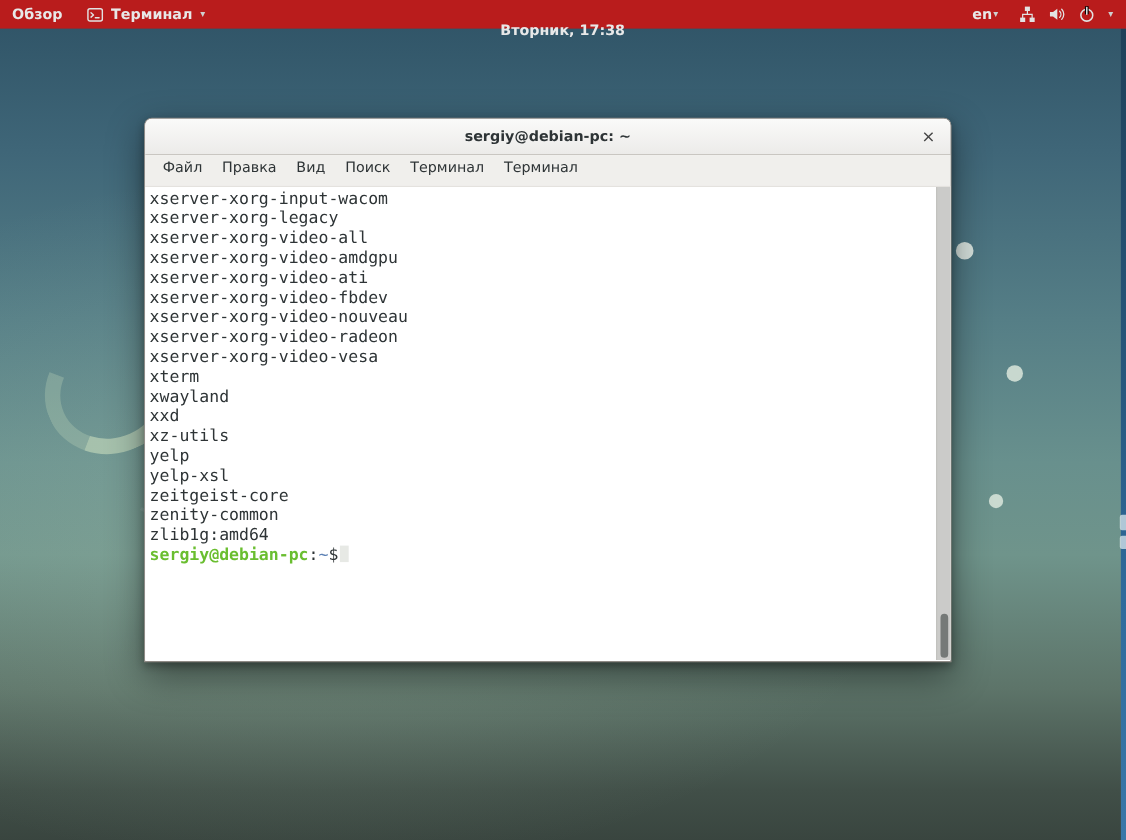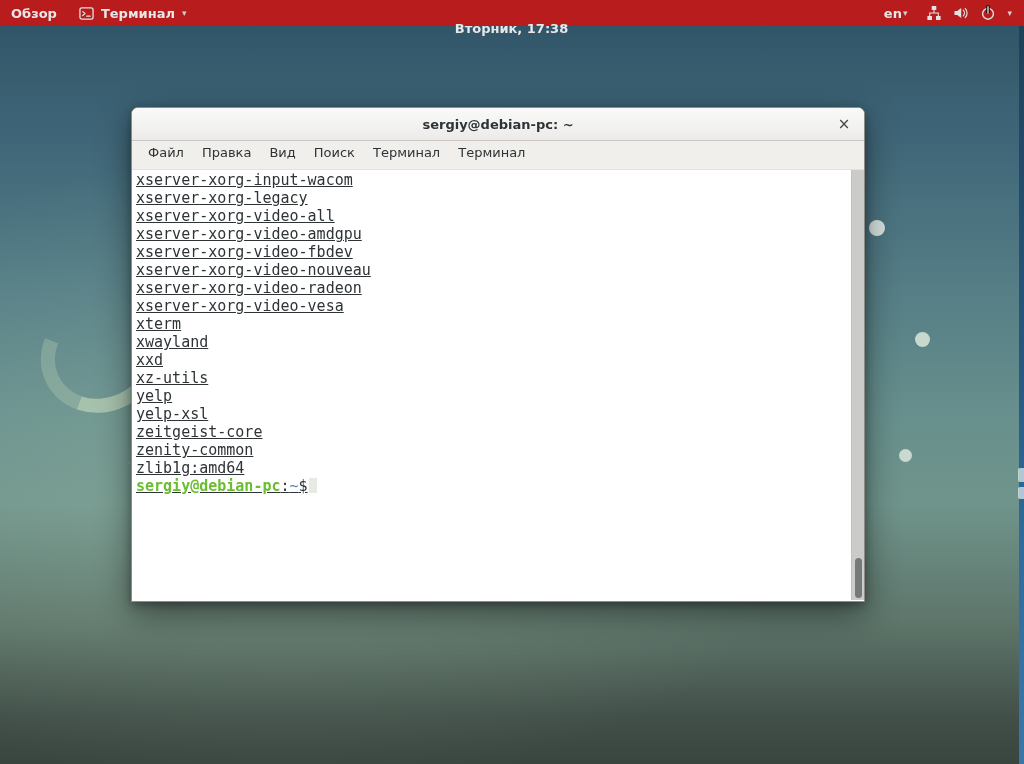--- a/index.html
+++ b/index.html
@@ -82,21 +82,20 @@
     height:29px; background:#f0efec; border-bottom:1px solid #e4e2de;
     display:flex; padding-left:7px;
     font-size:13px; font-weight:normal; color:#2e3436;
   }
   .menubar > div { padding:4px 9px; cursor:default; }
   .term {
     position:relative; height:430px; background:#ffffff; overflow:hidden;
     font-family:"DejaVu Sans Mono","Liberation Mono",monospace;
     font-size:15px; line-height:18px; color:#2e3436;
     padding:1px 16px 0 4px;
-    text-decoration:underline;
   }
   .term-lines > div { height:18px; white-space:pre; }
   .prompt-line { height:18px; white-space:pre; }
   .p-user { color:#6abe30; font-weight:bold;margin-top:24px; }
   .p-dark { color:#2e3436; }
   .p-path { color:#5c81b5; }
   .cursor { display:inline-block; width:8px; height:15px; background:#e7e9e5; vertical-align:-2px; margin-left:1px; }
   .scrollbar {
     position:absolute; right:0; top:0; width:13px; height:100%;
     background:#cbcbc9; border-left:1px solid #c0c0be;
@@ -181,20 +180,21 @@
       <div>Поиск</div>
       <div>Терминал</div>
       <div>Терминал</div>
     </div>
   <div class="term">
     <div class="term-lines">
         <div>xserver-xorg-input-wacom</div>
         <div>xserver-xorg-legacy</div>
         <div>xserver-xorg-video-all</div>
         <div>xserver-xorg-video-amdgpu</div>
+        <div>xserver-xorg-video-ati</div>
         <div>xserver-xorg-video-fbdev</div>
         <div>xserver-xorg-video-nouveau</div>
         <div>xserver-xorg-video-radeon</div>
         <div>xserver-xorg-video-vesa</div>
         <div>xterm</div>
         <div>xwayland</div>
         <div>xxd</div>
         <div>xz-utils</div>
         <div>yelp</div>
         <div>yelp-xsl</div>

